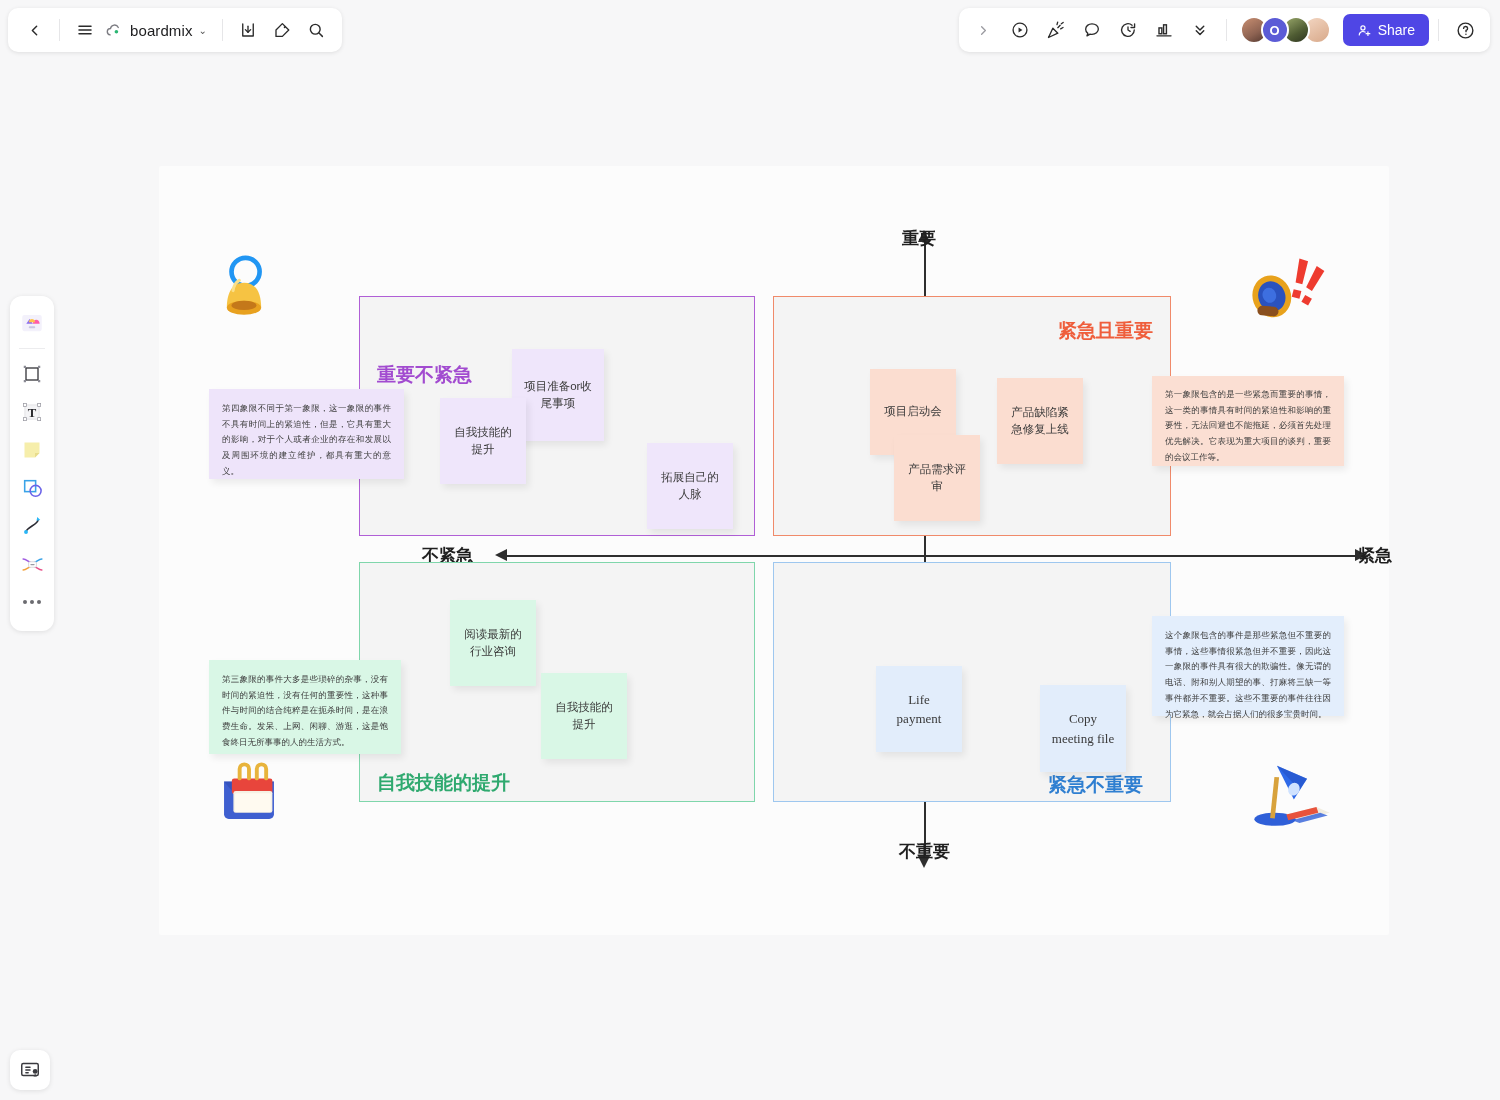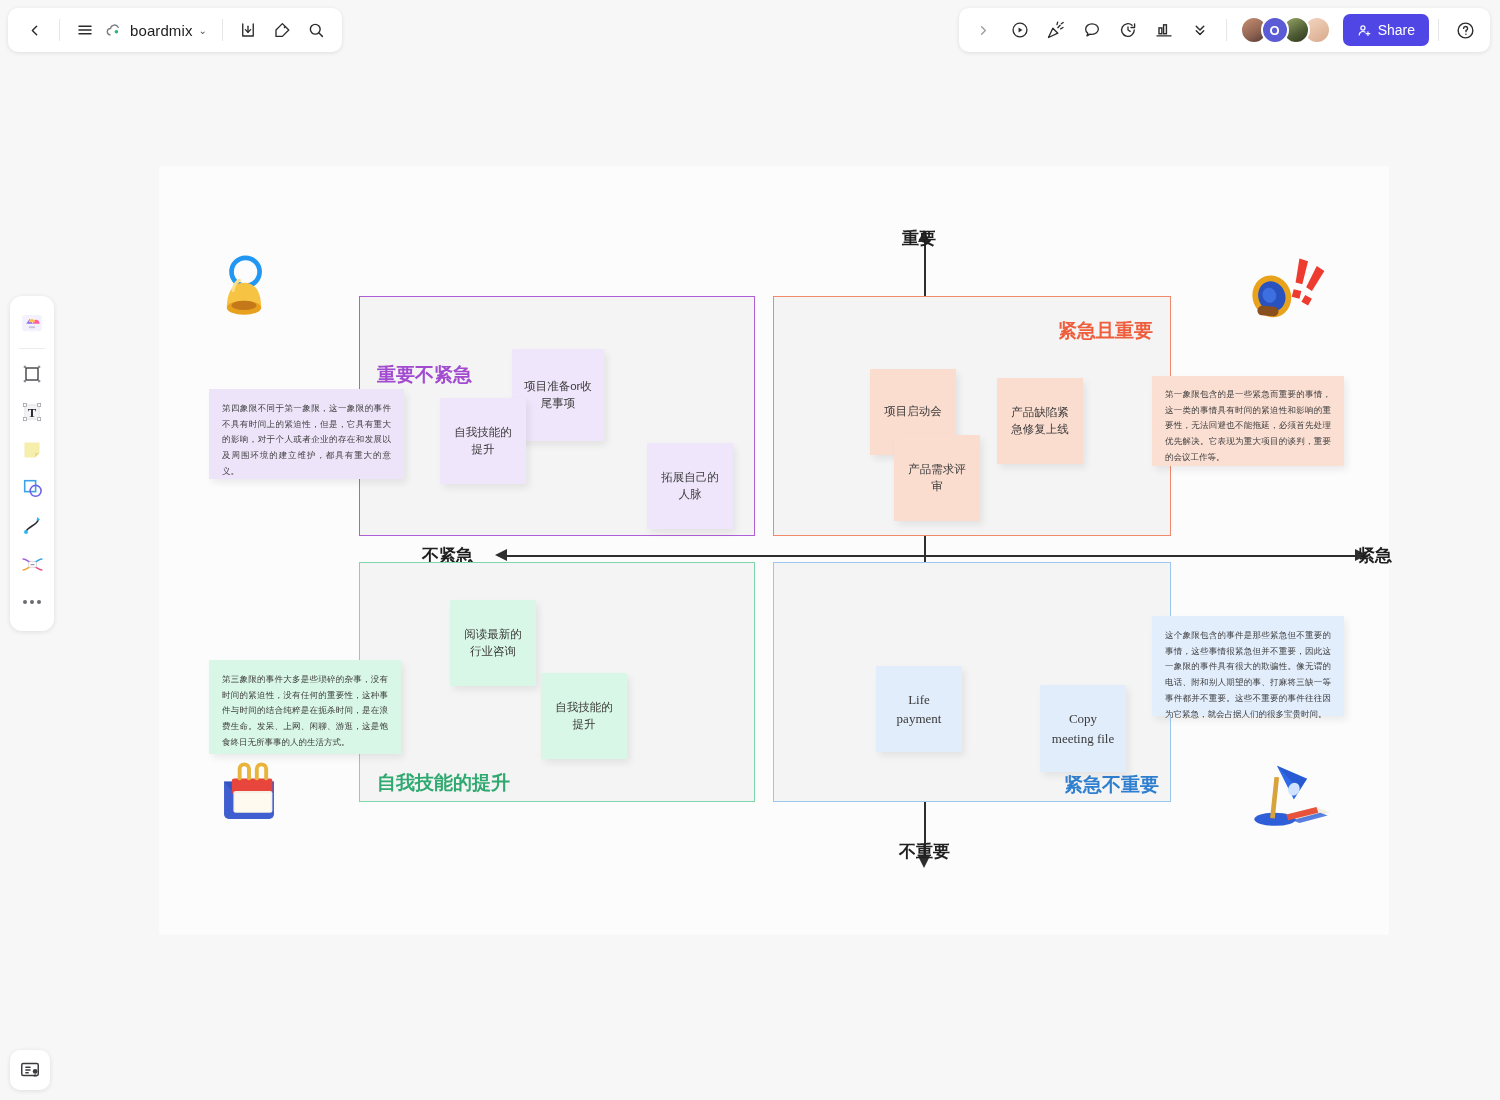--- a/index.html
+++ b/index.html
@@ -92,21 +92,21 @@
   }
   .q-tl { left: 200px; top: 130px; width: 396px; height: 240px; border: 1.5px solid #b05fd6; }
   .q-tr { left: 614px; top: 130px; width: 398px; height: 240px; border: 1.5px solid #f08a6a; }
   .q-bl { left: 200px; top: 396px; width: 396px; height: 240px; border: 1.5px solid #7fd6ab; }
   .q-br { left: 614px; top: 396px; width: 398px; height: 240px; border: 1.5px solid #9ec7ef; }
 
   .q-title { position: absolute; font-size: 19px; font-weight: 700; white-space: nowrap; }
   .qt-tl { left: 218px; top: 152px; color: #a24bd0; margin-top: 44px; }
   .qt-tr { left: 0; top: 152px; color: #ef5e3c; right: 0; text-align: right; padding-right: 18px; }
   .qt-bl { left: 218px; top: 604px; color: #2fa96f; }
-  .qt-br { top: 606px; right: 0; padding-right: 12px; text-align: center; color: #2f7fd1; }
+  .qt-br { top: 606px; right: 0; padding-right: 28px; text-align: center; color: #2f7fd1; }
   .qt-tr-wrap, .qt-br-wrap { position: absolute; left: 614px; width: 398px; }
 
   
   .axis-v { position: absolute; left: 765px; top: 74px; width: 1.6px; height: 618px; background: #2e2e2e; }
   .axis-h { position: absolute; left: 347px; top: 389px; height: 1.6px; width: 855px; background: #2e2e2e; }
   .arrow { position: absolute; width: 0; height: 0; }
   .ar-up { left: 759px; top: 64px; border-left: 6.5px solid transparent; border-right: 6.5px solid transparent; border-bottom: 12px solid #2e2e2e; }
   .ar-dn { left: 759px; top: 690px; border-left: 6.5px solid transparent; border-right: 6.5px solid transparent; border-top: 12px solid #2e2e2e; }
   .ar-lf { left: 336px; top: 383px; border-top: 6.5px solid transparent; border-bottom: 6.5px solid transparent; border-right: 12px solid #2e2e2e; }
   .ar-rt { left: 1196px; top: 383px; border-top: 6.5px solid transparent; border-bottom: 6.5px solid transparent; border-left: 12px solid #2e2e2e; }

